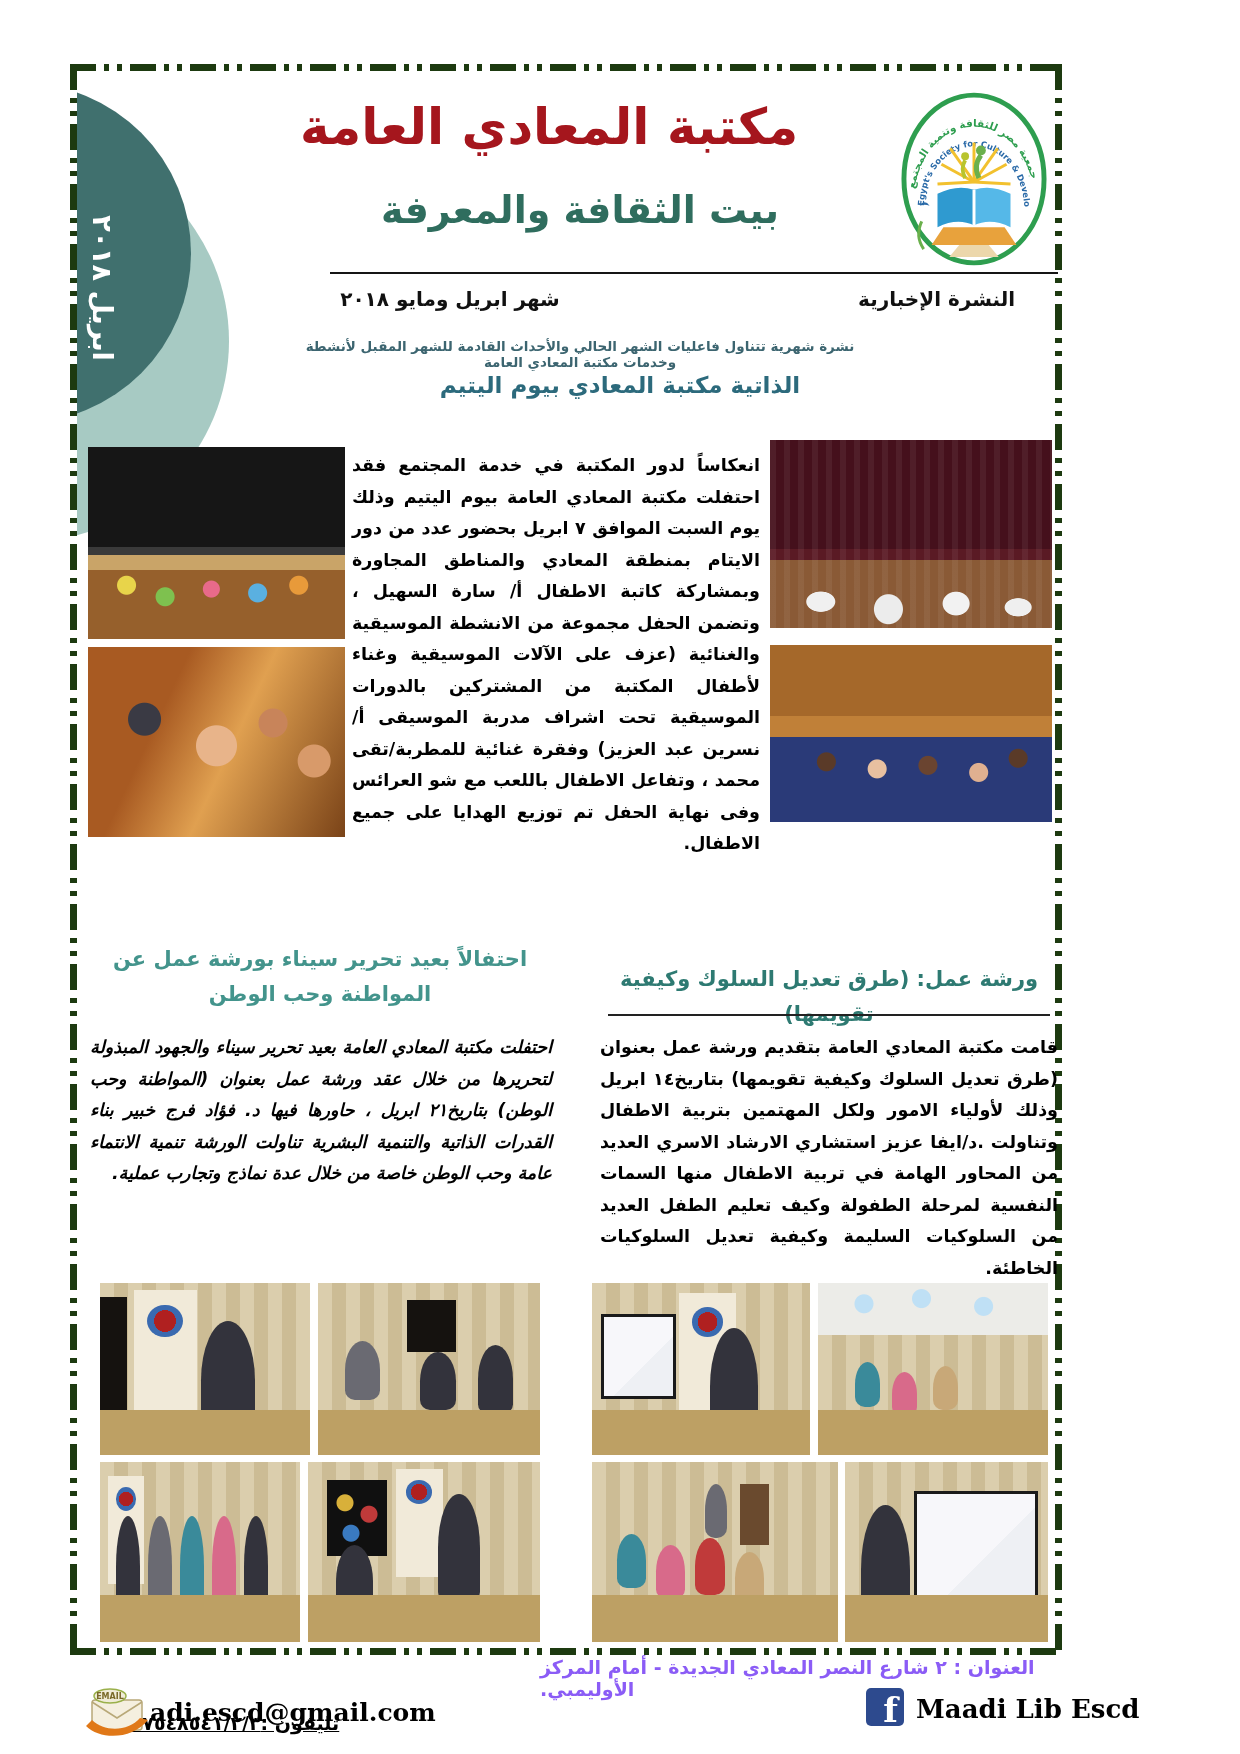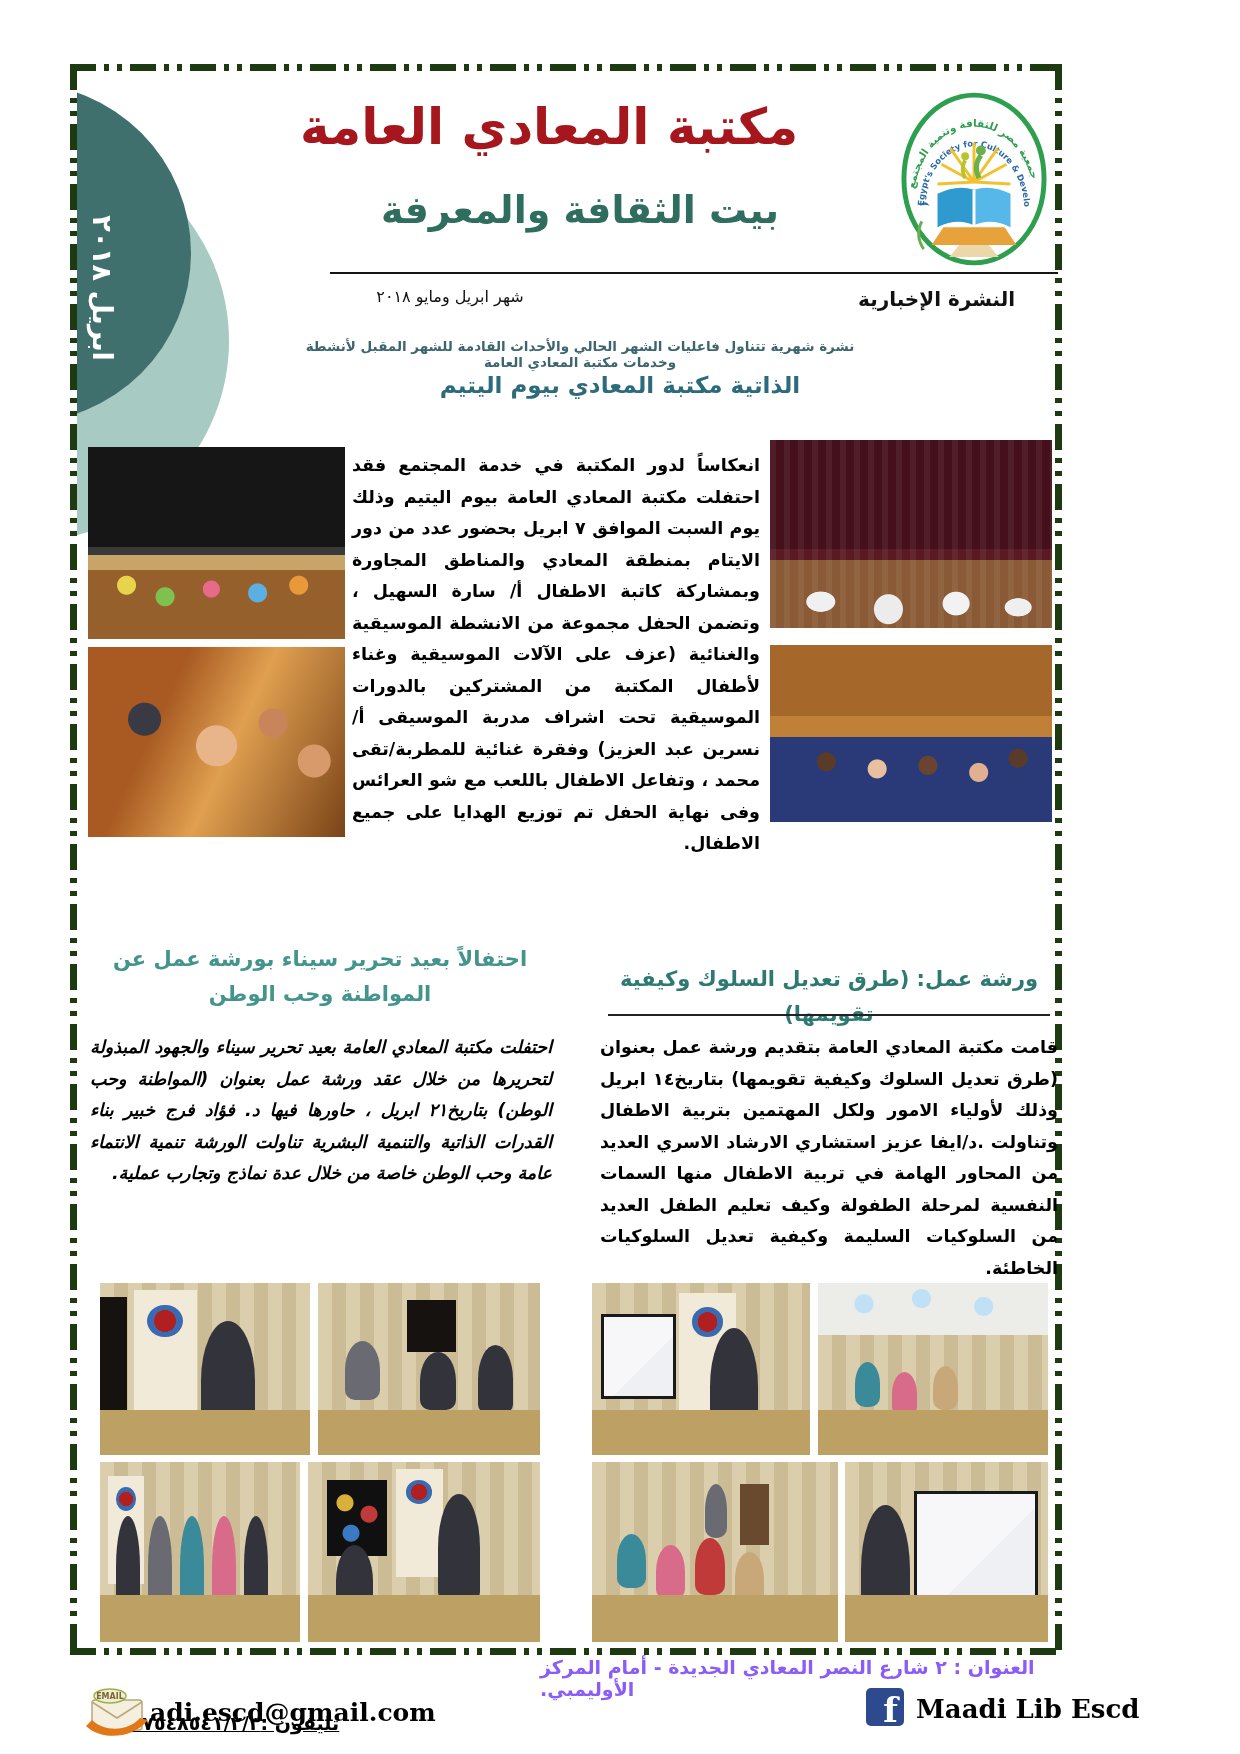--- a/index.html
+++ b/index.html
@@ -30,21 +30,21 @@
       color:#fff;font-size:27px;font-weight:bold;letter-spacing:3px;}
 
   
   .main-title{position:absolute;left:300px;top:98px;width:560px;text-align:left;
       color:var(--title_red,#a5161d);font-size:50px;font-weight:bold;direction:rtl;}
   .sub-title{position:absolute;left:300px;top:188px;width:560px;text-align:center;
       color:var(--subtitle_teal,#2f6d5e);font-size:38px;font-weight:bold;direction:rtl;}
   .logo{position:absolute;left:900px;top:90px;width:148px;height:178px;}
   .hr1{position:absolute;left:330px;top:272px;width:728px;height:2px;background:#151515;}
   .issue-month{position:absolute;left:330px;top:287px;width:240px;direction:rtl;text-align:center;
-      font-size:16px;font-weight:normal;color:#111;}
+      font-size:20px;font-weight:bold;color:#111;}
   .newsletter-label{position:absolute;left:858px;top:287px;width:200px;direction:rtl;text-align:left;
       font-size:20px;font-weight:bold;color:#111;}
   .desc{position:absolute;left:300px;top:338px;width:560px;direction:rtl;text-align:center;
       font-size:13.5px;font-weight:bold;color:var(--desc_teal,#3c6570);}
 
   
   .h-article1{position:absolute;left:340px;top:372px;width:560px;direction:rtl;text-align:center;
       font-size:23px;font-weight:bold;color:var(--heading_blue,#2c6a7c);}
   .para{position:absolute;direction:rtl;text-align:justify;font-weight:bold;color:#000;
       font-size:17.5px;line-height:31.5px;}

